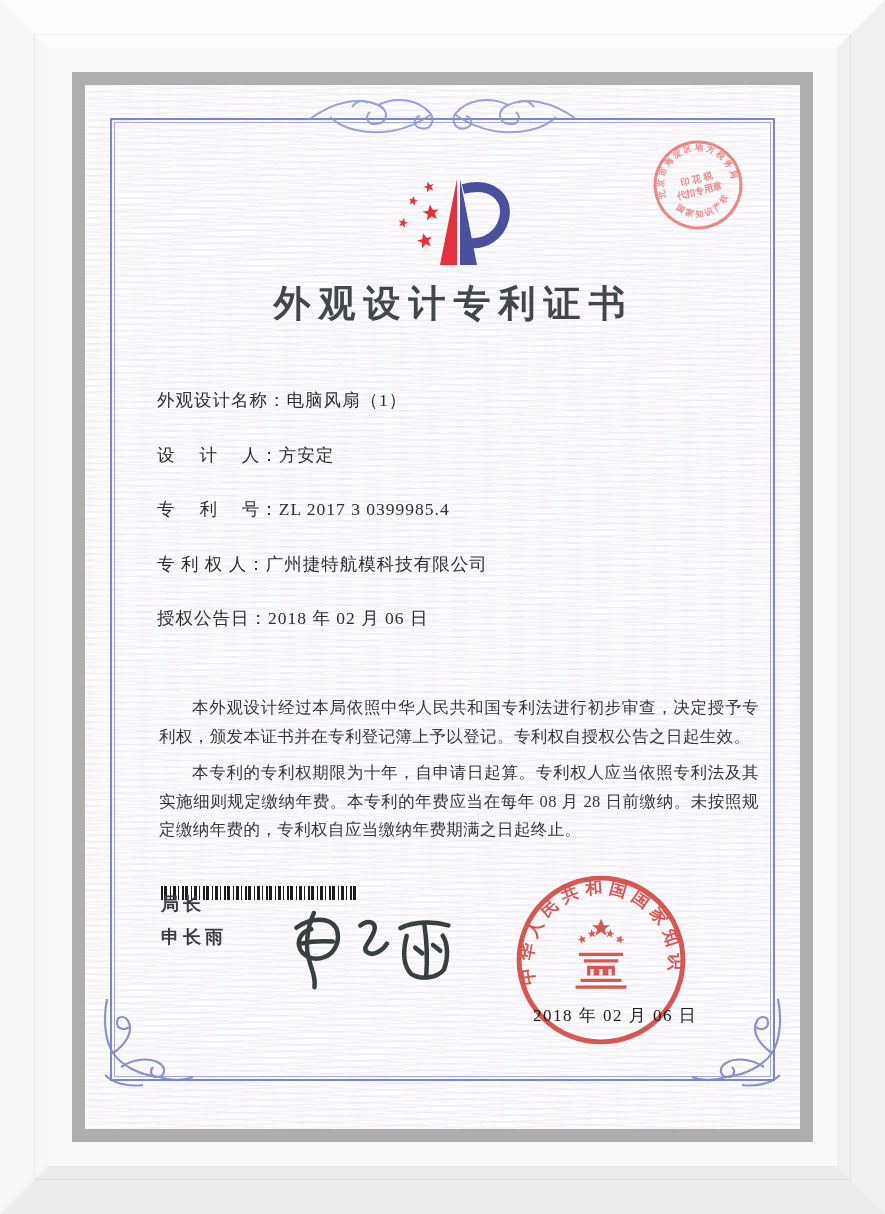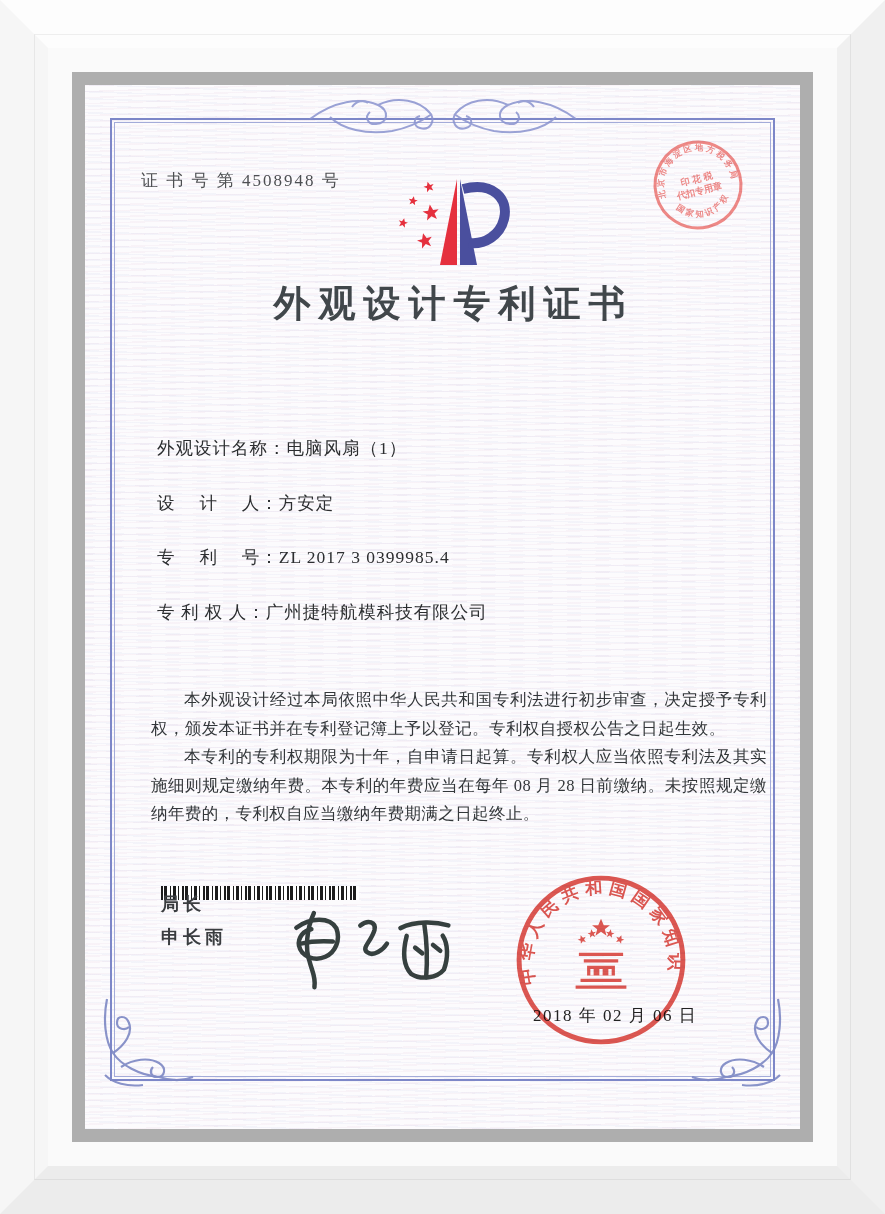--- a/index.html
+++ b/index.html
@@ -24,26 +24,26 @@
   .cert-border::after{content:"";position:absolute;inset:2px;border:1px solid #a3abd9;}
   .ornament{position:absolute;pointer-events:none;}
   .orn-top{left:50%;top:8px;transform:translateX(-50%);}
   .orn-bl{left:14px;bottom:40px;}
   .orn-br{right:14px;bottom:40px;transform:scaleX(-1);}
   
   .cert-no{position:absolute;left:56px;top:84px;font-size:17px;letter-spacing:2px;color:#4d4f52;}
   .logo{position:absolute;left:288px;top:88px;}
   .title{position:absolute;left:0;right:0;top:194px;text-align:center;
          font-size:37px;font-weight:bold;letter-spacing:8px;color:#41474b;padding-left:22px;}
-  .fields{position:absolute;left:72px;top:303px;right:60px;margin-top:48px;}
+  .fields{position:absolute;left:72px;top:303px;right:60px;}
   .field-row{height:54.5px;font-size:17.5px;color:#2c2e30;letter-spacing:1px;}
   .field-row .lbl{color:#2c2e30;}
   .paras{position:absolute;left:66px;width:616px;top:601px;font-size:16.5px;
          line-height:28.6px;color:#33373a;letter-spacing:.4px;text-align:justify;}
-  .paras p{margin:0;text-indent:2em;}
+  .paras p{margin:8px;text-indent:2em;}
   .barcode{position:absolute;left:76px;top:801px;width:198px;height:14px;
            background:repeating-linear-gradient(90deg,
              #1c1c1c 0 2px,#fff 2px 3px,#1c1c1c 3px 6px,#fff 6px 9px,
              #1c1c1c 9px 10px,#fff 10px 12px,#1c1c1c 12px 15px,#fff 15px 17px,
              #1c1c1c 17px 18px,#fff 18px 21px);}
   .signer{position:absolute;left:76px;top:803px;font-family:"Liberation Sans","DejaVu Sans",sans-serif;
           font-size:18px;font-weight:600;color:#3a3d40;letter-spacing:4px;line-height:33px;}
   .signature{position:absolute;left:198px;top:812px;transform:rotate(-2deg);}
   .seal{position:absolute;left:430px;top:789px;width:172px;height:172px;
         mix-blend-mode:multiply;opacity:.92;}
@@ -100,21 +100,20 @@
   <svg class="ornament orn-br" width="96" height="92" viewBox="0 0 96 92">
     <g fill="none" stroke="#7d88c4" stroke-width="2.2" opacity=".9">
       <path d="M8,2 C4,22 6,44 14,56 C22,68 40,78 60,80"></path>
       <path d="M14,56 C26,48 34,36 30,26 C27,18 18,18 18,26 C18,32 26,34 30,30"></path>
       <path d="M22,70 C34,62 50,60 60,66 C68,71 66,80 58,80 C52,80 50,74 54,70"></path>
       <path d="M60,80 C72,84 84,84 94,80"></path>
       <path d="M6,78 C14,86 28,90 44,88"></path>
     </g>
   </svg>
 
-  <div class="cert-no">证 书 号 第 4508948 号</div>
 
   <svg class="logo" width="150" height="106" viewBox="0 0 150 106">
     <g fill="#e5303e">
       <use href="#star" transform="translate(56,14) scale(0.55) rotate(-15)"></use>
       <use href="#star" transform="translate(40,28) scale(0.48) rotate(10)"></use>
       <use href="#star" transform="translate(58,40) scale(0.85) rotate(-8)"></use>
       <use href="#star" transform="translate(30,50) scale(0.5) rotate(14)"></use>
       <use href="#star" transform="translate(52,68) scale(0.8) rotate(-14)"></use>
     </g>
     <polygon points="84,6 67,92 84,92" fill="#e5303e"></polygon>
@@ -122,20 +121,21 @@
     <path d="M90,16 C120,8 136,26 131,46 C127,62 112,72 96,70" fill="none" stroke="#4a4f9e" stroke-width="10"></path>
   </svg>
 
   <div class="title">外观设计专利证书</div>
 
   <div class="fields">
     <div class="field-row"><span class="lbl">外观设计名称：</span><span>电脑风扇（1）</span></div>
     <div class="field-row"><span class="lbl">设　 计　 人：</span><span>方安定</span></div>
     <div class="field-row"><span class="lbl">专　 利　 号：</span><span>ZL 2017 3 0399985.4</span></div>
     <div class="field-row"><span class="lbl">专 利 权 人：</span><span>广州捷特航模科技有限公司</span></div>
+    <div class="field-row"><span class="lbl">授权公告日：</span><span>2018 年 02 月 06 日</span></div>
   </div>
 
   <div class="paras">
     <p>本外观设计经过本局依照中华人民共和国专利法进行初步审查，决定授予专利权，颁发本证书并在专利登记簿上予以登记。专利权自授权公告之日起生效。</p>
     <p>本专利的专利权期限为十年，自申请日起算。专利权人应当依照专利法及其实施细则规定缴纳年费。本专利的年费应当在每年 08 月 28 日前缴纳。未按照规定缴纳年费的，专利权自应当缴纳年费期满之日起终止。</p>
   </div>
 
   <div class="barcode"></div>
 
   <div class="signer">

